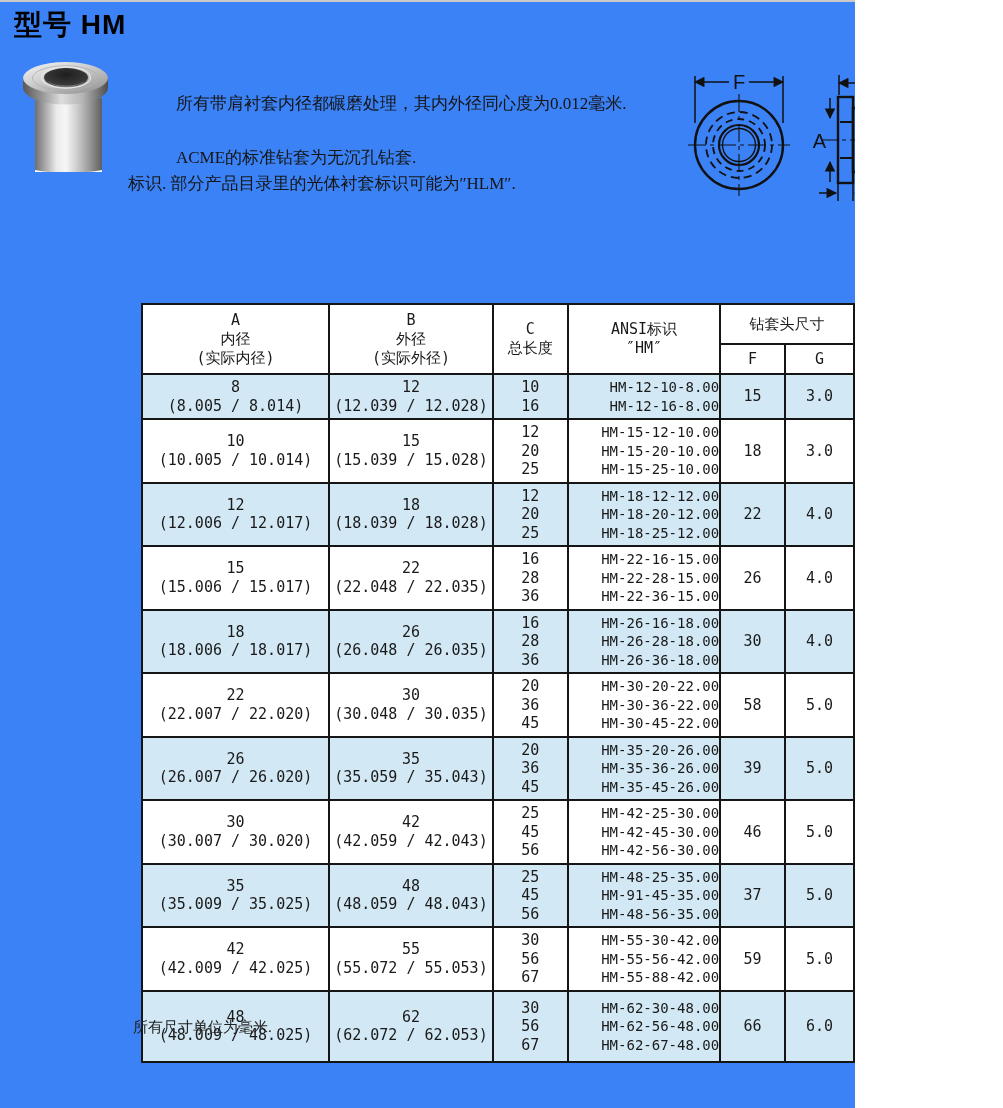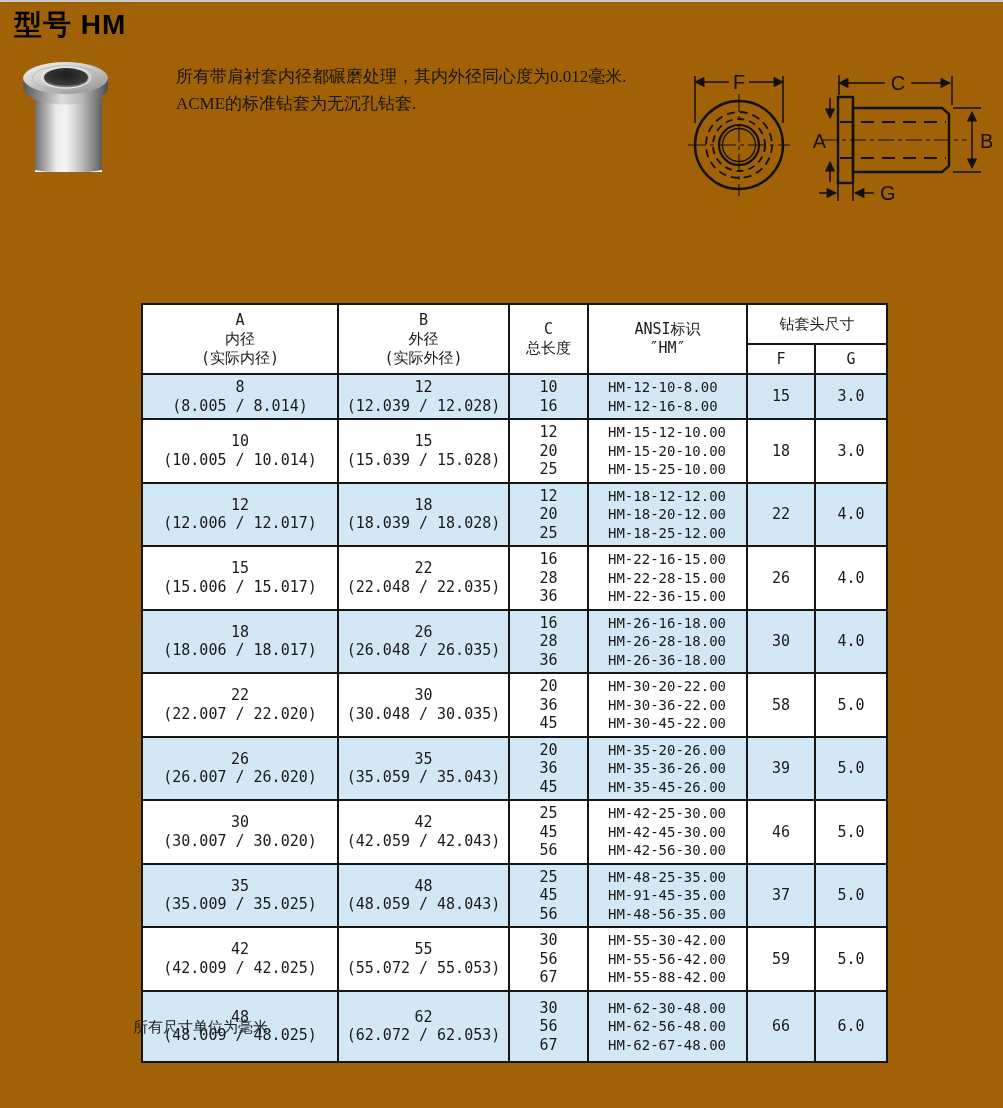--- a/index.html
+++ b/index.html
@@ -1,55 +1,55 @@
 <!DOCTYPE html>
 <html style="--row-blue: #d2e8f4;"><head>
 <meta charset="utf-8">
 <style>
   html,body { margin:0; padding:0; background:#ffffff; }
   .page {
-    position:relative; width:1003px; height:1108px; background:#a16207;
+    position:relative; width:855px; height:1108px; background:#3b82f6;
     font-family:"Liberation Serif","DejaVu Serif",serif; color:#111; overflow:hidden;
   }
   .top-rule { position:absolute; top:0; left:0; width:1003px; height:2px; background:#c9c9c9; }
 
   .title {
     position:absolute; top:6px; left:14px; margin:0;
     font-family:"Liberation Sans","DejaVu Sans",sans-serif;
     font-size:28px; font-weight:800; letter-spacing:1px; color:#000;
   }
 
   .photo { position:absolute; left:12px; top:58px; }
 
   .intro {
     position:absolute; left:128px; top:64px;
     font-size:17px; line-height:26.5px; white-space:nowrap; color:#151515;
   }
-  .intro-line.indent { padding-left:48px; }
+  .intro-line.indent { padding-left:48px;margin-top:27px; }
 
   .diagram { position:absolute; left:676px; top:60px; }
   .dim-label {
     font-family:"Liberation Sans","DejaVu Sans",sans-serif;
     font-size:20px; fill:#111;
   }
 
   .spec {
     position:absolute; left:141px; top:303px;
     border-collapse:collapse; table-layout:fixed;
     font-family:"DejaVu Sans Mono","Liberation Mono",monospace; color:#1a1a1a;
   }
   .spec th, .spec td {
     border:2px solid #151515; white-space:pre-line;
     text-align:center; vertical-align:middle; overflow:hidden;
   }
   .spec thead tr.h-top { height:40px; }
   .spec thead tr.h-sub { height:30px; }
   .spec th { font-weight:normal; font-size:15px; line-height:19px; padding:2px 0; background:#fff; }
   .spec tbody td { font-size:15px; line-height:18.5px; padding:3px 0; background:#fff; }
-  .spec td.c-ansi { text-align:left; padding-left:19px; font-size:14px; }
+  .spec td.c-ansi { text-align:right; padding-left:19px; font-size:14px; }
   .spec tbody tr.shaded td { background:var(--row-blue,#d2e8f4); }
   .spec tbody tr:last-child td { padding-top:7px; padding-bottom:7px; }
 
   .footer {
     position:absolute; left:133px; top:1018px;
     font-size:15px; color:#222;
   }
 </style>
 </head>
 <body>
@@ -98,20 +98,21 @@
       <ellipse cx="53.5" cy="20" rx="33" ry="12.2" fill="none" stroke="#aeaeae" stroke-width="0.8"></ellipse>
       <ellipse cx="54" cy="19.5" rx="24.5" ry="10.6" fill="none" stroke="#e8e8e8" stroke-width="1.2"></ellipse>
       <ellipse cx="54" cy="19.5" rx="22" ry="9.5" fill="url(#holeGrad)"></ellipse>
       <path d="M34,22 A22,9.5 0 0 0 74,22 A22,12 0 0 1 34,22 Z" fill="#8a8a8a" opacity="0.7"></path>
     </g>
   </svg>
 
   <div class="intro" id="intro">
       <div class="intro-line indent">所有带肩衬套内径都碾磨处理，其内外径同心度为0.012毫米.</div>
       <div class="intro-line indent">ACME的标准钻套为无沉孔钻套.</div>
+      <div class="intro-line">标识. 部分产品目录里的光体衬套标识可能为″HLM″.</div>
     </div>
 
   <svg class="diagram" width="330" height="150" viewBox="0 0 330 150">
     <defs>
       <marker id="ah" viewBox="0 0 10 10" refX="9" refY="5" markerWidth="9" markerHeight="7" orient="auto-start-reverse">
         <path d="M0,0 L10,5 L0,10 Z" fill="#111"></path>
       </marker>
     </defs>
 
     <g stroke="#111" fill="none">

